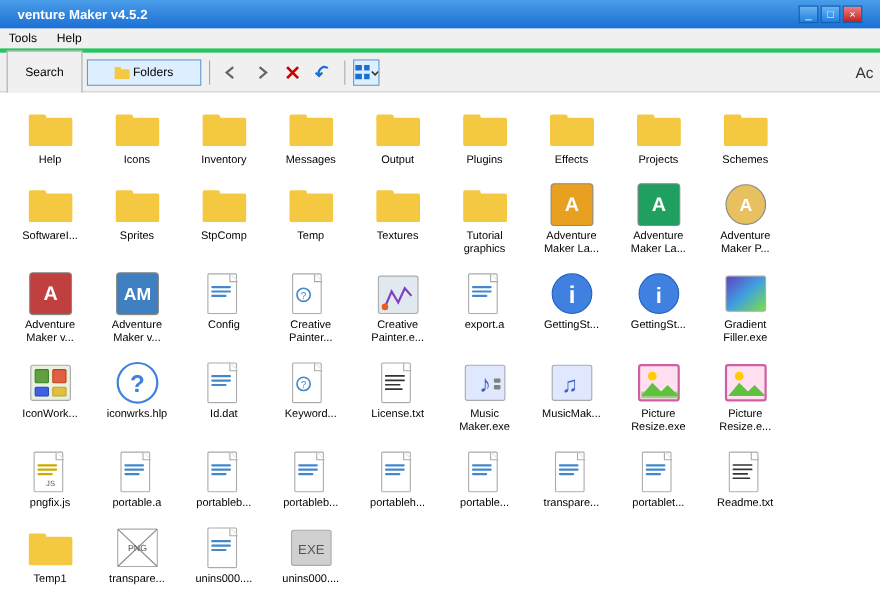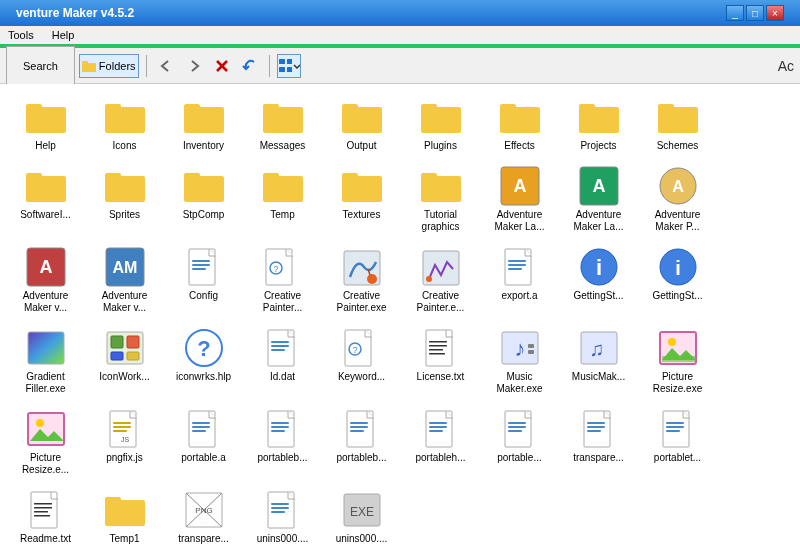--- a/index.html
+++ b/index.html
@@ -53,21 +53,21 @@
     }
     .toolbar-btn.active { background: #ddeeff; border-color: #6699cc; }
     .toolbar-sep { width: 1px; height: 22px; background: #aaa; margin: 0 3px; }
     .search-btn {
       background: #f0f0f0; border: 1px solid #aaa;
       padding: 2px 16px; cursor: pointer; font-size: 11px;
       height: 40px;
     }
     .folders-btn {
       background: #ddeeff; border: 1px solid #6699cc;
-      padding: 2px 2px; cursor: pointer; font-size: 11px;
+      padding: 2px 24px; cursor: pointer; font-size: 11px;
       height: 24px; display: flex; align-items: center; gap: 3px;
     }
 
     
     .main-content {
       display: flex;
       height: calc(548px - 26px - 22px - 36px);
       overflow: hidden;
     }
 
@@ -403,31 +403,20 @@
         <circle cx="11" cy="20" r="6" fill="none" stroke="#4488cc" stroke-width="1.5"></circle>
         <text x="11" y="24" text-anchor="middle" font-size="9" fill="#4488cc">?</text>
       </svg>
         </div>
     <div class="file-label">Creative Painter...</div>
   </div>
       <div class="file-item">
     <div class="file-icon">
           <svg width="40" height="40" viewBox="0 0 40 40">
         <rect x="2" y="4" width="36" height="34" rx="2" fill="#e0e8f0" stroke="#aaa" stroke-width="1"></rect>
-        <path d="M8,30 Q15,10 22,20 Q28,28 34,15" fill="none" stroke="#4080c0" stroke-width="2.5"></path>
-        <circle cx="30" cy="32" r="5" fill="#e86020"></circle>
-        <line x1="28" y1="28" x2="26" y2="22" stroke="#c04010" stroke-width="1.5"></line>
-      </svg>
-        </div>
-    <div class="file-label">Creative Painter.exe</div>
-  </div>
-      <div class="file-item">
-    <div class="file-icon">
-          <svg width="40" height="40" viewBox="0 0 40 40">
-        <rect x="2" y="4" width="36" height="34" rx="2" fill="#e0e8f0" stroke="#aaa" stroke-width="1"></rect>
         <path d="M8,32 L14,18 L20,28 L26,15 L32,22" fill="none" stroke="#8040c0" stroke-width="2"></path>
         <circle cx="8" cy="32" r="3" fill="#e86020"></circle>
       </svg>
         </div>
     <div class="file-label">Creative Painter.e...</div>
   </div>
       <div class="file-item">
     <div class="file-icon">
           <svg width="32" height="38" viewBox="0 0 32 38">
     <rect x="1" y="1" width="26" height="36" rx="1" fill="white" stroke="#aaa" stroke-width="1"></rect>

